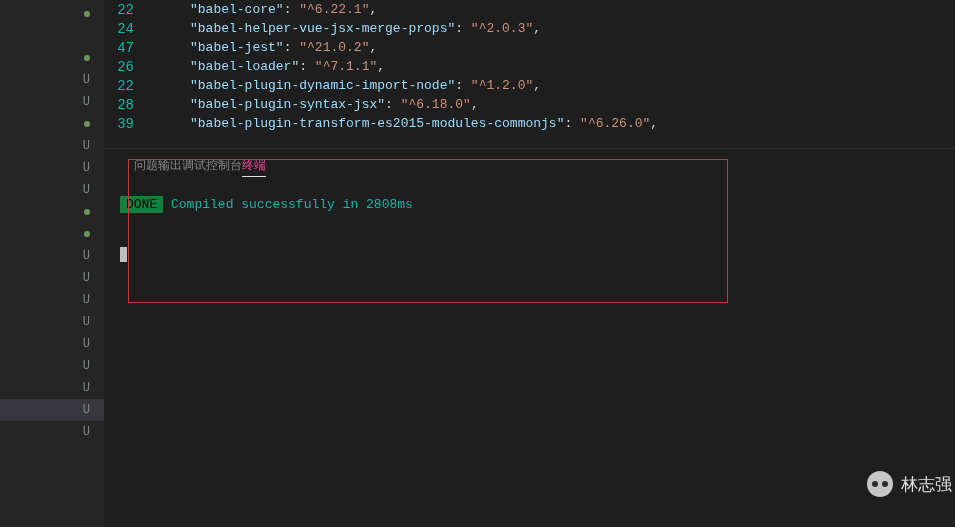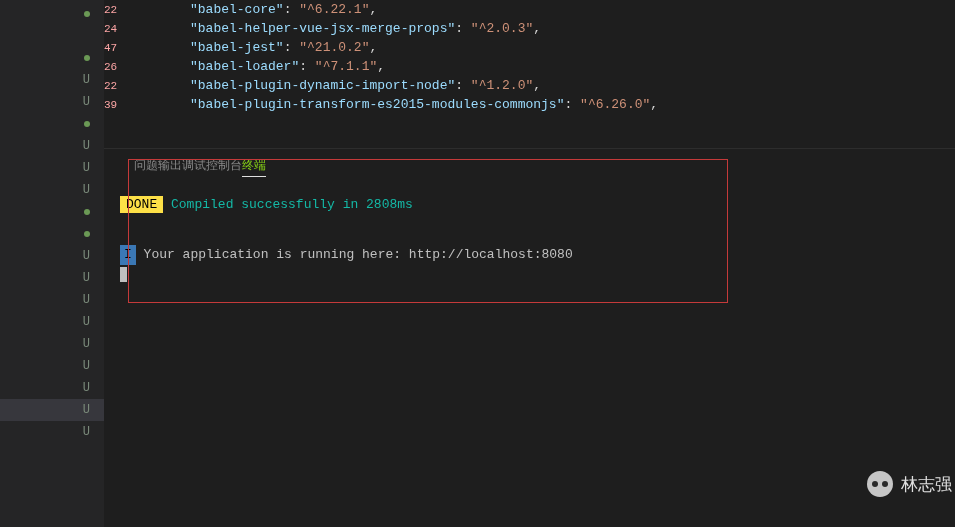--- a/index.html
+++ b/index.html
@@ -50,23 +50,24 @@
   overflow: hidden;
   padding-top: 0;
 }
 .code-line {
   display: flex;
   height: 19px;
   align-items: center;
 }
 .lineno {
   width: 48px;
+  text-align: right;
   padding-right: 18px;
-  color: #fca5a5;
-  font-size: 11px;
+  color: #14b8a6;
+  font-size: 14px;
 }
 .gutterbar {
   width: 24px;
   color: #4d4d4d;
   position: relative;
 }
 .gutterbar::before {
   content: "";
   position: absolute;
   left: 6px;
@@ -104,31 +105,31 @@
 .tabs {
   display: flex;
   padding: 8px 0 8px 30px;
   font-size: 12px;
 }
 .tab {
   color: #888;
   cursor: pointer;
 }
 .tab.active {
-  color: #84cc16;
+  color: #ec4899;
   border-bottom: 1px solid #e0e0e0;
   padding-bottom: 2px;
 }
 .terminal {
   padding: 10px 0 0 16px;
   font-size: 13px;
   line-height: 20px;
 }
 .badge-done {
-  background: #fde047;
+  background: #15803d;
   color: #000;
   padding: 1px 6px;
   font-weight: 500;
 }
 .done-msg { color: #14b8a6; }
 .badge-i {
   background: #3b78b5;
   color: #000;
   padding: 0 4px;
   display: inline-block;
@@ -239,41 +240,44 @@
           <span class="gutterbar2"></span>
           <span class="code-content"><span class="tok-key">"babel-loader"</span><span class="tok-punc">: </span><span class="tok-str">"^7.1.1"</span><span class="tok-punc">,</span></span>
         </div>
         <div class="code-line">
           <span class="lineno">22</span>
           <span class="gutterbar"></span>
           <span class="gutterbar2"></span>
           <span class="code-content"><span class="tok-key">"babel-plugin-dynamic-import-node"</span><span class="tok-punc">: </span><span class="tok-str">"^1.2.0"</span><span class="tok-punc">,</span></span>
         </div>
         <div class="code-line">
+          <span class="lineno">28</span>
+          <span class="gutterbar"></span>
+          <span class="gutterbar2"></span>
+          <span class="code-content"><span class="tok-key">"babel-plugin-syntax-jsx"</span><span class="tok-punc">: </span><span class="tok-str">"^6.18.0"</span><span class="tok-punc">,</span></span>
+        </div>
+        <div class="code-line">
           <span class="lineno">39</span>
           <span class="gutterbar"></span>
           <span class="gutterbar2"></span>
           <span class="code-content"><span class="tok-key">"babel-plugin-transform-es2015-modules-commonjs"</span><span class="tok-punc">: </span><span class="tok-str">"^6.26.0"</span><span class="tok-punc">,</span></span>
         </div>
       </div>
     <div class="panel">
       <div class="tabs">
         <span class="tab">问题</span>
         <span class="tab">输出</span>
         <span class="tab">调试控制台</span>
         <span class="tab active">终端</span>
       </div>
       <div class="terminal">
         <div>
           <span class="badge-done">DONE</span><span class="done-msg"> Compiled successfully in 2808ms</span>
         </div>
         <div style="height:30px"></div>
-        <div>
-          <span class="badge-i">I</span><span class="app-msg">  Your application is running here: http://localhost:8080</span>
-        </div>
         <div><span class="cursor"></span></div>
       </div>
     </div>
     <div class="highlight-box"></div>
   </div>
 </div>
 
 <div class="watermark">
   <span class="wm-icon"></span>
   <span>林志强</span>

